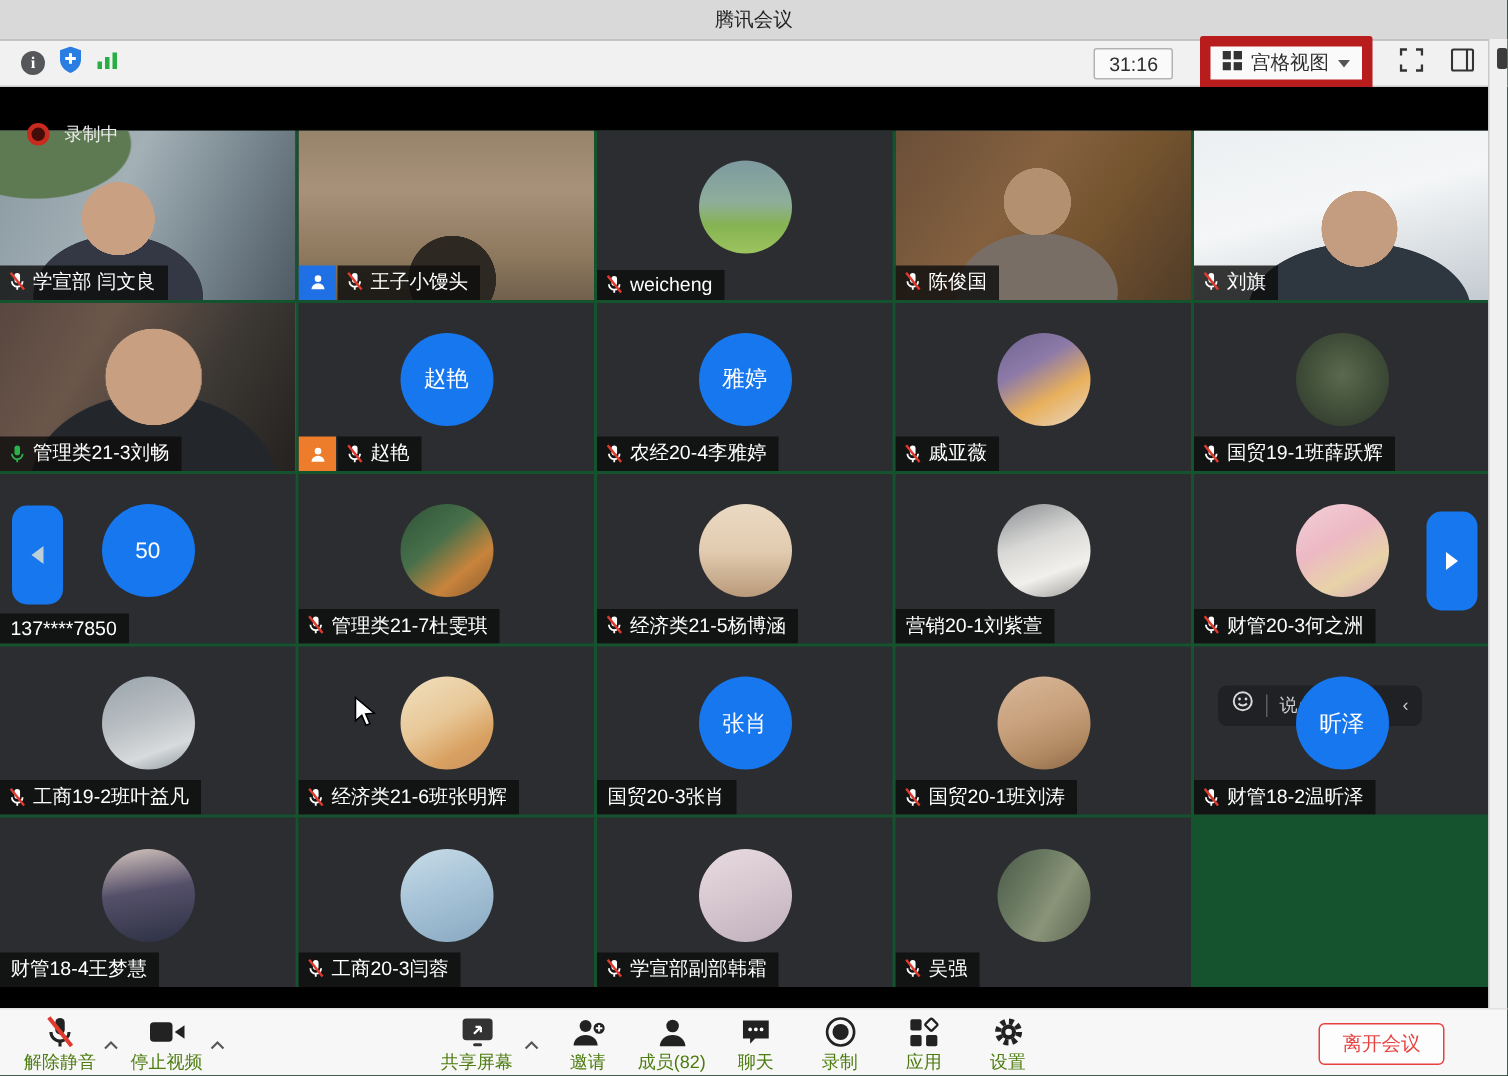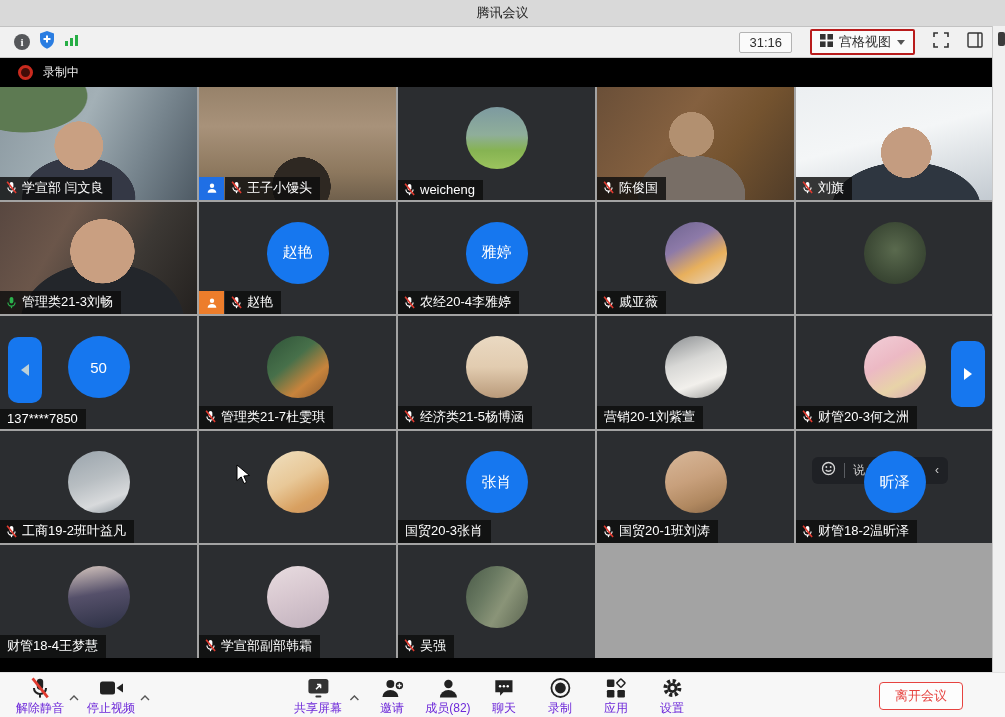--- a/index.html
+++ b/index.html
@@ -12,32 +12,32 @@
             font-size:13px;color:#1f1f1f}
 
   
   #toolbar{position:absolute;top:27px;left:0;right:0;height:31px;background:#f1f1f1;
            border-bottom:1px solid #c9c9c9;display:flex;align-items:center;box-sizing:border-box;padding:0 6px}
   .tb-left{display:flex;align-items:center;gap:9px;padding-left:8px}
   .tb-right{margin-left:auto;display:flex;align-items:center;gap:18px;padding-right:16px}
   .infoicon{width:16px;height:16px;border-radius:50%;background:#55575a;color:#fff;font-size:11px;
             font-weight:bold;display:flex;align-items:center;justify-content:center;font-family:"Liberation Serif",serif}
   .timerbox{border:1px solid #b3b3b3;background:#fafafa;border-radius:2px;padding:2px 9px;font-size:13px;color:#2e2e2e}
-  .viewbtn{border:2px solid #b91c1c;background:#fafafa;border-radius:2px;padding:2px 8px;font-size:13px;color:#2e2e2e;
+  .viewbtn{border:7px solid #b91c1c;background:#fafafa;border-radius:2px;padding:2px 8px;font-size:13px;color:#2e2e2e;
            display:flex;align-items:center;gap:6px}
   .chevdown{width:0;height:0;border-left:4px solid transparent;border-right:4px solid transparent;border-top:5px solid #555}
 
   
   #main{position:absolute;top:58px;left:0;width:993px;height:615px;background:#000}
-  #recbar{position:absolute;top:6px;left:18px;display:flex;align-items:center;gap:10px;z-index:3}
+  #recbar{position:absolute;top:23px;left:18px;display:flex;align-items:center;gap:10px;z-index:3}
   .recdot{width:9px;height:9px;border-radius:50%;border:3px solid #c92a1e;background:#420d08}
   .reclabel{color:#ededed;font-size:12px}
 
   #grid{position:absolute;top:29px;left:0;width:993px;height:571px;display:grid;
-        grid-template-columns:repeat(5,1fr);grid-template-rows:repeat(5,1fr);gap:2px;background:#a3a3a3}
+        grid-template-columns:repeat(5,1fr);grid-template-rows:repeat(5,1fr);gap:2px;background:#14532d}
   .cell{position:relative;background:#2b2d30;overflow:hidden}
   .cell.active{box-shadow:inset 0 0 0 2px #28a546}
   .media{position:absolute;inset:0}
   .circle{position:absolute;left:50%;top:50%;transform:translate(-50%,-58%);width:62px;height:62px;border-radius:50%;
           background:#1677ef;color:#fff;display:flex;align-items:center;justify-content:center;font-size:15px;z-index:2}
   .avatarimg{position:absolute;left:50%;top:50%;transform:translate(-50%,-58%);width:62px;height:62px;border-radius:50%;z-index:1}
   .tagwrap{position:absolute;left:0;bottom:0;display:flex;align-items:stretch;gap:1px;z-index:3;max-width:100%}
   .rolebadge{width:25px;display:flex;align-items:center;justify-content:center}
   .rolebadge.blue{background:#1f6fe5}
   .rolebadge.orange{background:#ed7d2b}
@@ -57,21 +57,21 @@
   .qc-collapse{color:#cfcfcf;font-size:12px;margin-left:auto}
 
   
   #rightstrip{position:absolute;top:26px;right:0;width:12px;height:647px;background:#f0f0f0;border-left:1px solid #c9c9c9}
   #rightstrip .frag{position:absolute;top:6px;left:5px;width:7px;height:14px;background:#3c3c3c;border-radius:2px}
 
   
   #bottombar{position:absolute;bottom:0;left:0;right:0;height:44px;background:#f7f7f7;border-top:1px solid #e2e2e2}
   .grp-left{position:absolute;left:14px;top:3px;display:flex;align-items:flex-start;gap:4px}
   .grp-center{position:absolute;left:50%;transform:translateX(-52%);top:3px;display:flex;align-items:flex-start;gap:6px}
-  .toolbtn{display:flex;flex-direction:column;align-items:center;gap:1px;font-size:12px;color:#6d28d9;min-width:46px;padding:1px 2px}
+  .toolbtn{display:flex;flex-direction:column;align-items:center;gap:1px;font-size:12px;color:#4d7c0f;min-width:46px;padding:1px 2px}
   .toolbtn .ic{height:22px;display:flex;align-items:center;justify-content:center}
   .caretbtn{margin-top:9px;margin-left:-3px;padding:2px}
   .leavebtn{position:absolute;right:42px;top:9px;border:1px solid #e64340;color:#e64340;background:#fdfdfd;
             border-radius:4px;padding:4px 15px;font-size:13px}
 
   #cursor{position:absolute;left:236px;top:464px;z-index:9}
 </style>
 </head>
 <body>
 
@@ -281,20 +281,33 @@
                 <line x1="8" y1="12.4" x2="8" y2="15" stroke="#fff" stroke-width="1.5"></line>
                 <line x1="2.6" y1="1" x2="13.6" y2="14.8" stroke="#e03a2f" stroke-width="2"></line>
               </svg>
             </span>
             <span>戚亚薇</span>
           </span>
         </div>
       </div>
       <div class="cell">
         <div class="avatarimg" style="background: radial-gradient(circle at 50% 45%, rgb(90, 106, 78) 0%, rgb(61, 74, 54) 60%, rgb(44, 54, 40) 100%);"></div>
+        <div class="tagwrap">
+          <span class="nametag">
+            <span style="display: flex;">
+              <svg width="13" height="13" viewBox="0 0 16 16">
+                <rect x="5.7" y="1.2" width="4.6" height="8" rx="2.3" fill="#fff"></rect>
+                <path d="M3.6 8a4.4 4.4 0 0 0 8.8 0" fill="none" stroke="#fff" stroke-width="1.5"></path>
+                <line x1="8" y1="12.4" x2="8" y2="15" stroke="#fff" stroke-width="1.5"></line>
+                <line x1="2.6" y1="1" x2="13.6" y2="14.8" stroke="#e03a2f" stroke-width="2"></line>
+              </svg>
+            </span>
+            <span>国贸19-1班薛跃辉</span>
+          </span>
+        </div>
       </div>
       <div class="cell">
         <div class="circle">50</div>
         <div class="tagwrap">
           <span class="nametag nomic">
             <span>137****7850</span>
           </span>
         </div>
       </div>
       <div class="cell">
@@ -364,20 +377,33 @@
                 <line x1="8" y1="12.4" x2="8" y2="15" stroke="#fff" stroke-width="1.5"></line>
                 <line x1="2.6" y1="1" x2="13.6" y2="14.8" stroke="#e03a2f" stroke-width="2"></line>
               </svg>
             </span>
             <span>工商19-2班叶益凡</span>
           </span>
         </div>
       </div>
       <div class="cell">
         <div class="avatarimg" style="background: linear-gradient(150deg, rgb(240, 224, 192) 0%, rgb(232, 200, 152) 45%, rgb(216, 160, 96) 75%, rgb(200, 144, 96) 100%);"></div>
+        <div class="tagwrap">
+          <span class="nametag">
+            <span style="display: flex;">
+              <svg width="13" height="13" viewBox="0 0 16 16">
+                <rect x="5.7" y="1.2" width="4.6" height="8" rx="2.3" fill="#fff"></rect>
+                <path d="M3.6 8a4.4 4.4 0 0 0 8.8 0" fill="none" stroke="#fff" stroke-width="1.5"></path>
+                <line x1="8" y1="12.4" x2="8" y2="15" stroke="#fff" stroke-width="1.5"></line>
+                <line x1="2.6" y1="1" x2="13.6" y2="14.8" stroke="#e03a2f" stroke-width="2"></line>
+              </svg>
+            </span>
+            <span>经济类21-6班张明辉</span>
+          </span>
+        </div>
       </div>
       <div class="cell">
         <div class="circle">张肖</div>
         <div class="tagwrap">
           <span class="nametag nomic">
             <span>国贸20-3张肖</span>
           </span>
         </div>
       </div>
       <div class="cell">
@@ -425,20 +451,36 @@
       </div>
       <div class="cell">
         <div class="avatarimg" style="background: linear-gradient(170deg, rgb(216, 200, 192) 0%, rgb(85, 80, 106) 45%, rgb(44, 48, 68) 100%);"></div>
         <div class="tagwrap">
           <span class="nametag nomic">
             <span>财管18-4王梦慧</span>
           </span>
         </div>
       </div>
       <div class="cell">
+        <div class="avatarimg" style="background: linear-gradient(160deg, rgb(200, 220, 232) 0%, rgb(168, 196, 216) 45%, rgb(136, 168, 192) 100%);"></div>
+        <div class="tagwrap">
+          <span class="nametag">
+            <span style="display: flex;">
+              <svg width="13" height="13" viewBox="0 0 16 16">
+                <rect x="5.7" y="1.2" width="4.6" height="8" rx="2.3" fill="#fff"></rect>
+                <path d="M3.6 8a4.4 4.4 0 0 0 8.8 0" fill="none" stroke="#fff" stroke-width="1.5"></path>
+                <line x1="8" y1="12.4" x2="8" y2="15" stroke="#fff" stroke-width="1.5"></line>
+                <line x1="2.6" y1="1" x2="13.6" y2="14.8" stroke="#e03a2f" stroke-width="2"></line>
+              </svg>
+            </span>
+            <span>工商20-3闫蓉</span>
+          </span>
+        </div>
+      </div>
+      <div class="cell">
         <div class="avatarimg" style="background: linear-gradient(160deg, rgb(232, 220, 224) 0%, rgb(216, 200, 208) 45%, rgb(192, 176, 188) 100%);"></div>
         <div class="tagwrap">
           <span class="nametag">
             <span style="display: flex;">
               <svg width="13" height="13" viewBox="0 0 16 16">
                 <rect x="5.7" y="1.2" width="4.6" height="8" rx="2.3" fill="#fff"></rect>
                 <path d="M3.6 8a4.4 4.4 0 0 0 8.8 0" fill="none" stroke="#fff" stroke-width="1.5"></path>
                 <line x1="8" y1="12.4" x2="8" y2="15" stroke="#fff" stroke-width="1.5"></line>
                 <line x1="2.6" y1="1" x2="13.6" y2="14.8" stroke="#e03a2f" stroke-width="2"></line>
               </svg>

